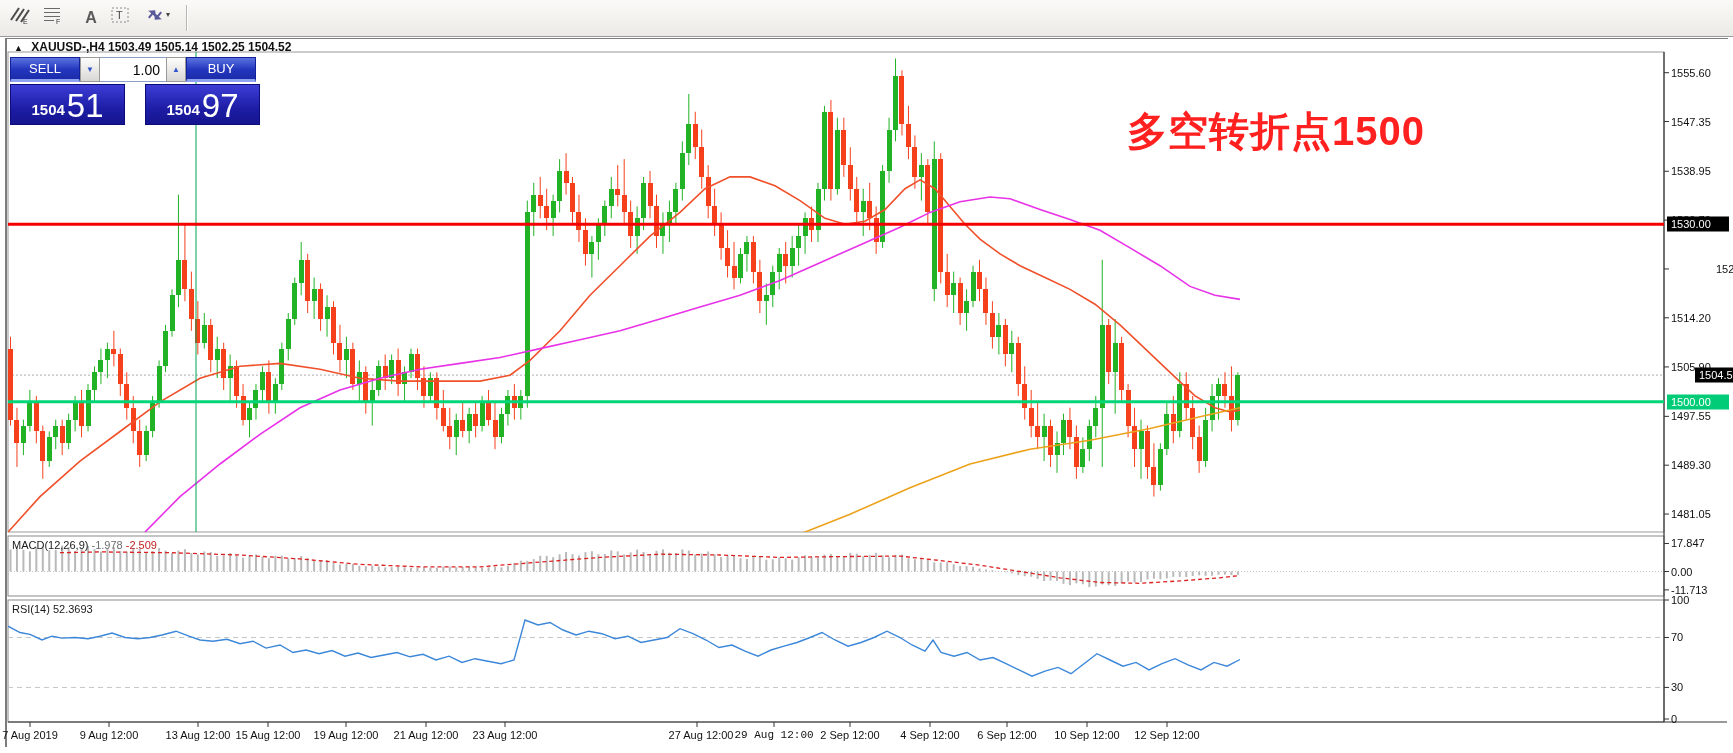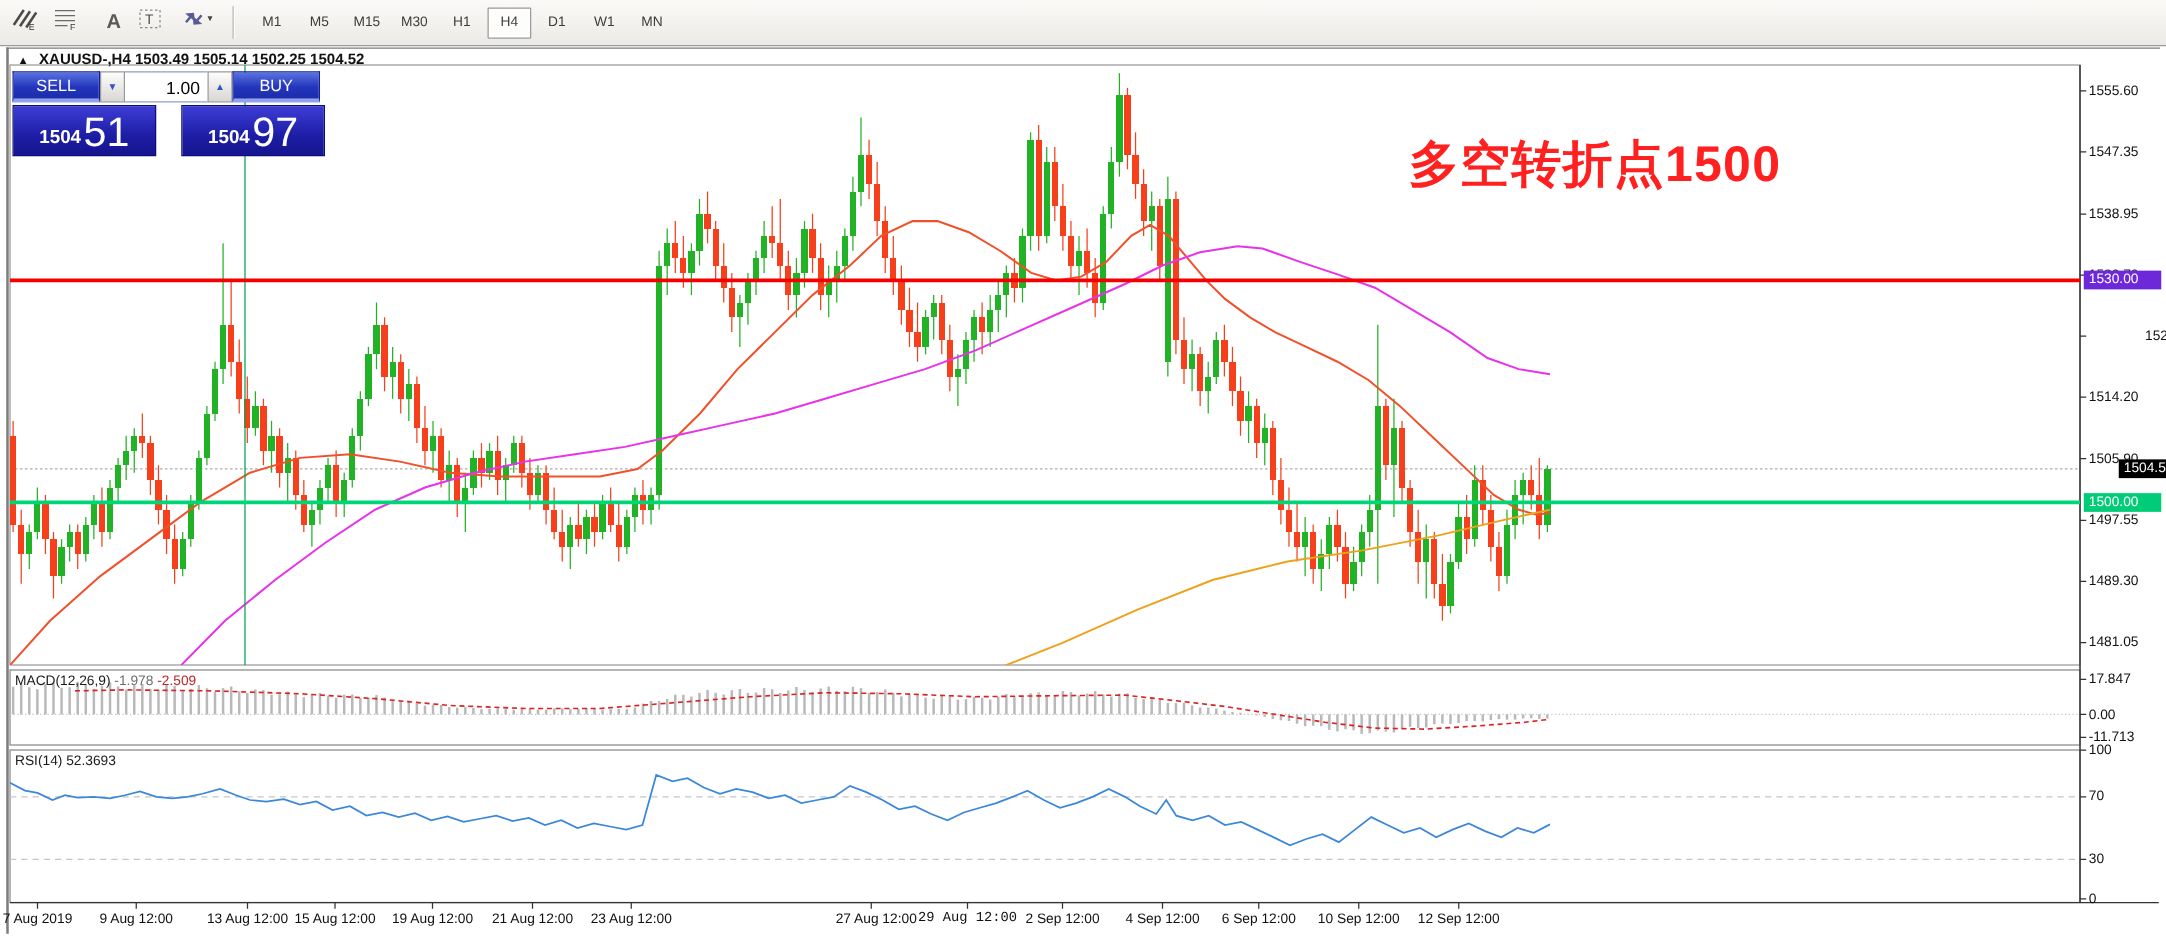--- a/index.html
+++ b/index.html
@@ -82,31 +82,20 @@
       </svg>
   </span>
   <span class="tb-icon">
     <svg width="30" height="20">
         <path d="M8 4 l5 5 -4 0 0 5 -2 0 0 -5 -4 0 z" fill="#5a5a9a" transform="rotate(40 8 9)"></path>
         <path d="M14 16 l-5 -5 4 0 0 -5 2 0 0 5 4 0 z" fill="#5a5a9a" transform="rotate(40 14 11)"></path>
         <path d="M22 8 l4 0 -2 4 z" fill="#444"></path>
       </svg>
   </span>
   <span class="tb-sep"></span>
-  <span id="tf-buttons" style="display:flex;gap:3px">
-      <span class="tf-btn">M1</span>
-      <span class="tf-btn">M5</span>
-      <span class="tf-btn">M15</span>
-      <span class="tf-btn">M30</span>
-      <span class="tf-btn">H1</span>
-      <span class="tf-btn active">H4</span>
-      <span class="tf-btn">D1</span>
-      <span class="tf-btn">W1</span>
-      <span class="tf-btn">MN</span>
-    </span>
 </div>
 
 <div id="chartwin"></div>
 
 <div id="symline">
   <span class="tri">▲</span>
   <span>XAUUSD-,H4</span>
   <span class="ohlc">1503.49 1505.14 1502.25 1504.52</span>
 </div>
 
@@ -776,21 +765,21 @@
 <div class="pxlab" style="top: 72.7px;">1555.60</div>
 <div class="pxlab" style="top: 121.54px;">1547.35</div>
 <div class="pxlab" style="top: 171.268px;">1538.95</div>
 <div class="pxlab" style="top: 220.108px;">1530.70</div>
 <div class="pxlab" style="top: 268.948px; margin-left: 45px;">1522.45</div>
 <div class="pxlab" style="top: 317.788px;">1514.20</div>
 <div class="pxlab" style="top: 366.924px;">1505.90</div>
 <div class="pxlab" style="top: 416.356px;">1497.55</div>
 <div class="pxlab" style="top: 465.196px;">1489.30</div>
 <div class="pxlab" style="top: 514.036px;">1481.05</div>
-<div class="badge" style="top: 224.252px; background: #6d28d9;">1530.00</div>
+<div class="badge" style="top: 224.252px; background: #000000;">1530.00</div>
 <div class="badge" style="top: 375.094px; background: rgb(0, 0, 0); margin-left: 28px;">1504.52</div>
 <div class="badge" style="top: 401.852px; background: rgb(0, 204, 119);">1500.00</div>
 <div class="pxlab" style="top: 543.48px;">17.847</div>
 <div class="pxlab" style="top: 571.5px;">0.00</div>
 <div class="pxlab" style="top: 589.889px;">-11.713</div>
 <div class="pxlab" style="top: 600px;">100</div>
 <div class="pxlab" style="top: 637.47px;">70</div>
 <div class="pxlab" style="top: 687.43px;">30</div>
 <div class="pxlab" style="top: 719px;">0</div>
 <div class="datelab" style="left: 30px;">7 Aug 2019</div>

